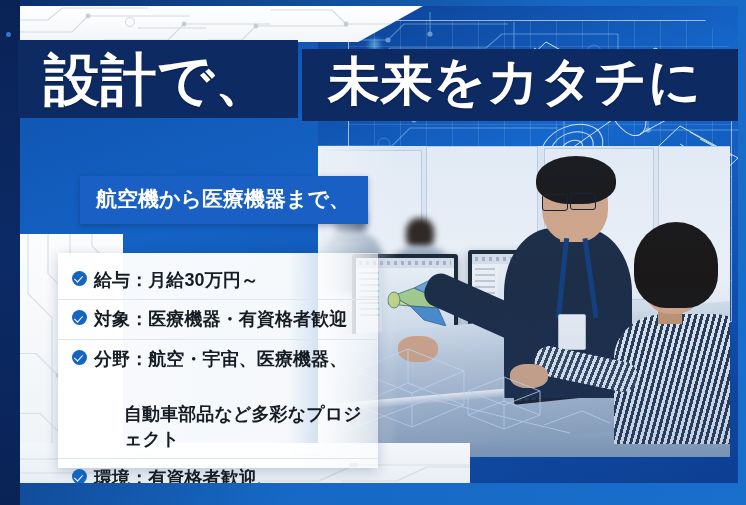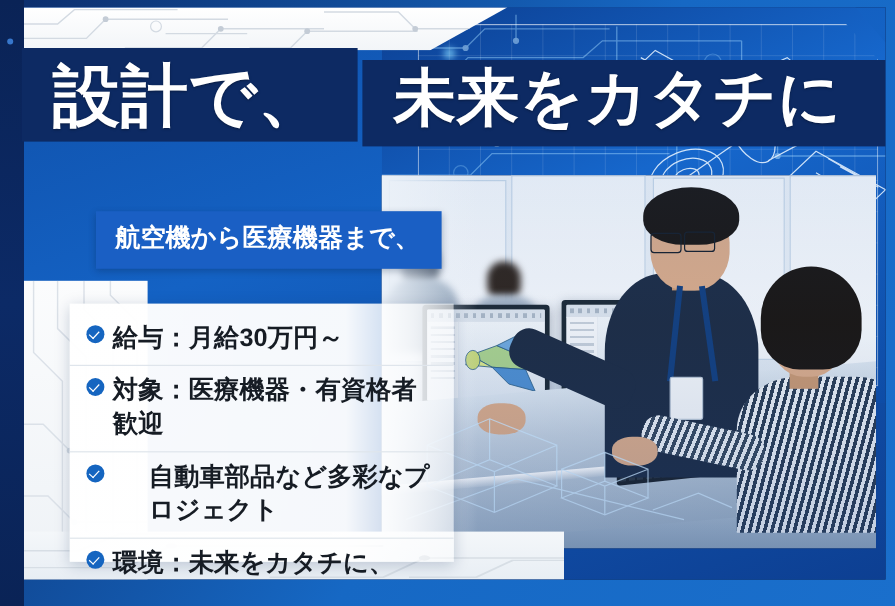--- a/index.html
+++ b/index.html
@@ -228,24 +228,24 @@
   .chk{
     flex:0 0 auto;width:15px;height:15px;border-radius:50%;
     background:#1565c0;margin-top:3px;margin-right:7px;position:relative;
   }
   .chk:after{
     content:"";position:absolute;left:4px;top:3.2px;
     width:4px;height:7px;border:solid #fff;border-width:0 1.8px 1.8px 0;
     transform:rotate(43deg);
   }
   .btxt{
-    color:#161c24;font-weight:bold;font-size:21px;line-height:1.36;
+    color:#161c24;font-weight:bold;font-size:18px;line-height:1.36;
     letter-spacing:.005em;
   }
-  .btxt .ind{display:block;padding-left:30px;}
+  .btxt .ind{display:block;padding-left:30px;margin-top:31px;}
 </style>
 </head>
 <body>
 
 <div id="banner">
 
   <div class="frame-outer"></div>
 
   <div class="frame-inner">
 
@@ -498,27 +498,28 @@
         <span class="chk"></span>
         <span class="btxt">給与：月給30万円～</span>
       </div>
       <div class="bullet">
         <span class="chk"></span>
         <span class="btxt">対象：医療機器・有資格者歓迎</span>
       </div>
       <div class="bullet">
         <span class="chk"></span>
         <span class="btxt">
+          <span>分野：航空・宇宙、医療機器、</span>
           <span class="ind">自動車部品など多彩なプロジェクト</span>
         </span>
       </div>
       <div class="bullet">
         <span class="chk"></span>
         <span class="btxt">
-          <span>環境：未来をカタチに、</span>
+          <span>環境：有資格者歓迎、</span>
         </span>
       </div>
     </div>
 
   </div>
 
   <div class="frame-darkleft"></div>
   <div class="frame-dot"></div>
 </div>
 

